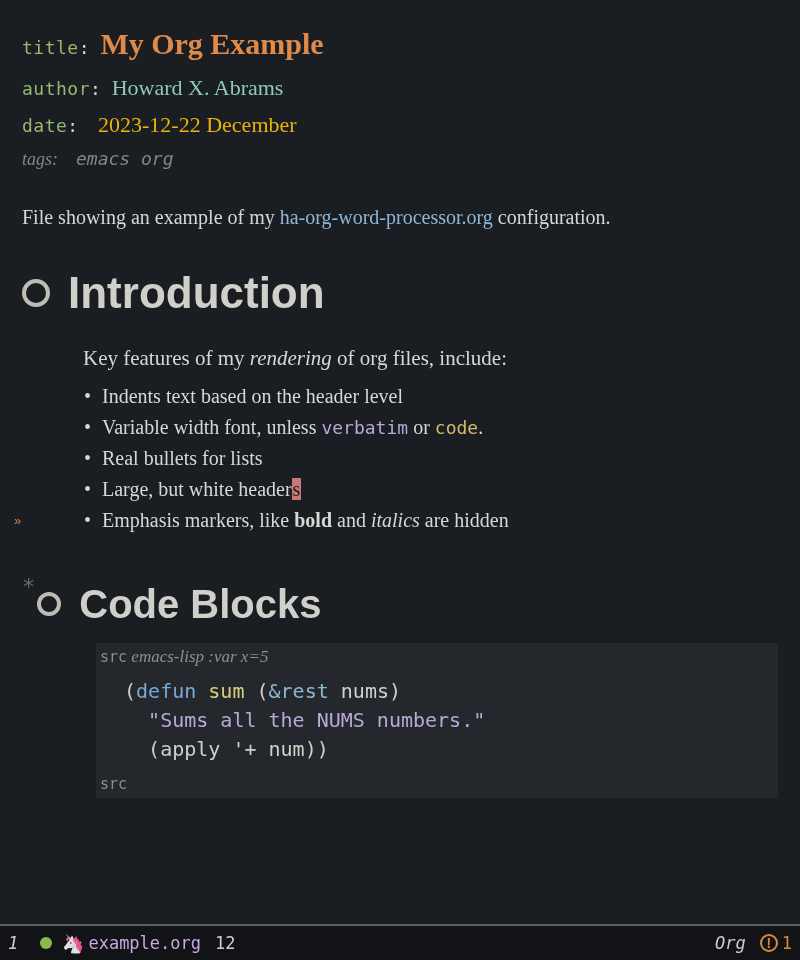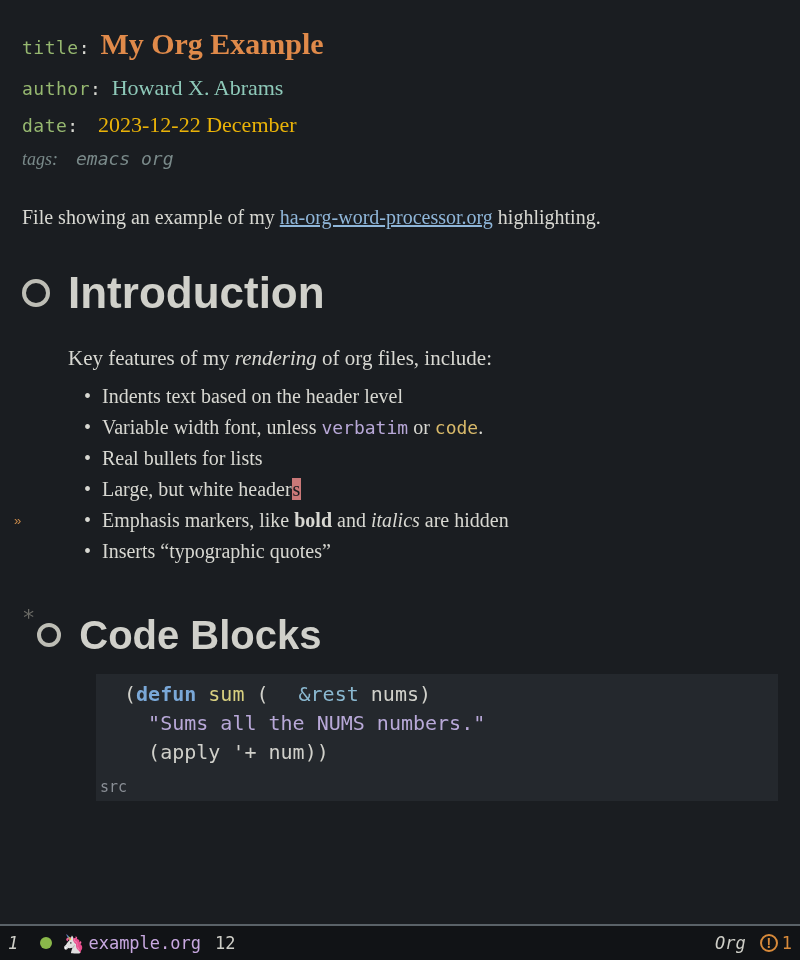--- a/index.html
+++ b/index.html
@@ -18,39 +18,39 @@
   }
   .meta-line { font-size: 18px; line-height: 1.7; }
   .meta-key { color: #96b870; font-family: 'Menlo', monospace; letter-spacing: 0.5px; }
   .colon { color: #d8d8d2; font-family: 'Menlo', monospace; }
   .title-val { color: #e08a4a; font-weight: 700; font-size: 30px; font-family: Georgia, serif; }
   .author-val { color: #8ec9b9; font-size: 22px; }
   .date-val { color: #eab308; font-size: 22px; }
   .tags-key { color: #7a8a8a; font-style: italic; }
   .tags-val { color: #7a8a8a; font-style: italic; font-family: 'Menlo', monospace; font-size: 18px; }
   .body-text { font-size: 20px; line-height: 1.5; color: #d8d8d2; margin-top: 28px; }
-  .link { color: #8fb6d9; text-decoration: underline; }
+  .link { color: #8fb6d9; }
   .h1 {
     font-family: Verdana, Geneva, sans-serif;
     font-weight: 900;
     font-size: 44px;
     color: #d0d0ca;
     margin: 36px 0 24px 0;
     display: flex; align-items: center; gap: 18px;
   }
   .h1.second { font-size: 40px; margin: 46px 0 10px 0; }
   .bullet-circle {
     width: 28px; height: 28px; border: 4px solid #bdbdb5; border-radius: 50%;
     display: inline-block; flex-shrink: 0;
   }
   .h1.second .bullet-circle { width: 24px; height: 24px; }
   .h1-star { color: #6a6a65; font-family: 'Menlo', monospace; font-size: 22px; margin-right: -4px; }
   .section { padding-left: 46px; }
   .section2 { padding-left: 74px; }
-  .para { font-size: 21px; color: #d8d8d2; line-height: 1.55; }
+  .para { font-size: 21px; color: #d8d8d2; line-height: 1.55; margin-left: 15px; }
   .ital { font-style: italic; }
   ul.feat {
     list-style: none; padding: 0; margin: 6px 0 0 16px;
     font-size: 20px; line-height: 1.55; color: #d8d8d2;
   }
   ul.feat li::before { content: "• "; color: #d8d8d2; margin-right: 6px; }
   .verbatim { font-family: 'Menlo', monospace; color: #b8a8d8; font-size: 18px; }
   .codeword { font-family: 'Menlo', monospace; color: #d8b96a; font-size: 18px; }
   .bold { font-weight: 700; }
   .warn-underline { background: #c97878; color: #1a1d21; padding: 0 1px; }
@@ -60,23 +60,23 @@
   .src-block {
     background: #24282d; margin-top: 6px; padding: 0; font-size: 18px;
   }
   .src-header { color: #8a8f96; font-style: italic; padding: 4px 4px 4px 4px; font-size: 17px; }
   .src-header .kw { font-family: 'Menlo', monospace; font-style: normal; font-size: 15px; }
   .src-code {
     font-family: 'Menlo', monospace; font-size: 20px; line-height: 1.45;
     padding: 6px 0 6px 28px; white-space: pre; color: #d0d0ca;
   }
   .p { color: #d0d0ca; }
-  .kw1 { color: #7aa8d8; font-weight: 700; text-align: center; }
+  .kw1 { color: #7aa8d8; font-weight: 400; text-align: center; }
   .fn { color: #d8d080; }
-  .amp { color: #8ab8d0; margin-left: 30px; }
+  .amp { color: #8ab8d0; }
   .arg { color: #d0d0ca; }
   .str { color: #b8a8d8; }
   .modeline {
     position: absolute; left: 0; right: 0; bottom: 0;
     height: 36px; background: #111316;
     border-top: 2px solid #5a6268;
     display: flex; align-items: center;
     font-family: 'Menlo', monospace; font-size: 17px;
     color: #a8a8a2; padding: 0 8px;
   }
@@ -113,21 +113,21 @@
   <div class="meta-line">
     <span class="meta-key">date</span><span class="colon">: </span>&nbsp;
     <span class="date-val">2023-12-22 December</span>
   </div>
   <div class="meta-line">
     <span class="tags-key">tags:</span>&nbsp;&nbsp;&nbsp;
     <span class="tags-val">emacs org</span>
   </div>
 
   <div class="body-text">
-    <span>File showing an example of my </span><span class="link">ha-org-word-processor.org</span><span> highlighting.</span>
+    <span>File showing an example of my </span><span class="link">ha-org-word-processor.org</span><span> configuration.</span>
   </div>
 
   <div class="h1">
     <span class="bullet-circle"></span>
     <span>Introduction</span>
   </div>
 
   <div class="section">
     <div class="para">
       <span>Key features of my </span><span class="ital">rendering</span><span> of org files, include:</span>
@@ -138,34 +138,36 @@
         <span>Variable width font, unless </span><span class="verbatim">verbatim</span><span> or </span><span class="codeword">code</span><span>.</span>
       </li>
       <li>Real bullets for lists</li>
       <li>
         <span>Large, but white header</span><span class="warn-underline">s</span>
       </li>
       <li style="position:relative;">
         <span class="fringe-arrow" style="left:-70px; top:6px;">»</span>
         <span>Emphasis markers, like </span><span class="bold">bold</span><span> and </span><span class="ital">italics</span><span> are hidden</span>
       </li>
-      <li>Inserts “typographic quotes”</li>
     </ul>
   </div>
 
   <div class="h1-row">
     <span class="h1-star">*</span>
     <div class="h1 second" style="margin-left:6px;">
       <span class="bullet-circle"></span>
       <span>Code Blocks</span>
     </div>
   </div>
 
   <div class="section2">
     <div class="src-block">
+      <div class="src-header">
+        <span class="kw">src</span><span> emacs-lisp :var x=5</span>
+      </div>
       <div class="src-code"><span class="p">(</span><span class="kw1">defun</span><span> </span><span class="fn">sum</span><span> (</span><span class="amp">&amp;rest</span><span> </span><span class="arg">nums</span><span class="p">)</span>
   <span class="str">"Sums all the NUMS numbers."</span>
   <span class="p">(apply '+ num))</span></div>
       <div class="src-header">
         <span class="kw">src</span>
       </div>
     </div>
   </div>
 
 </div>

